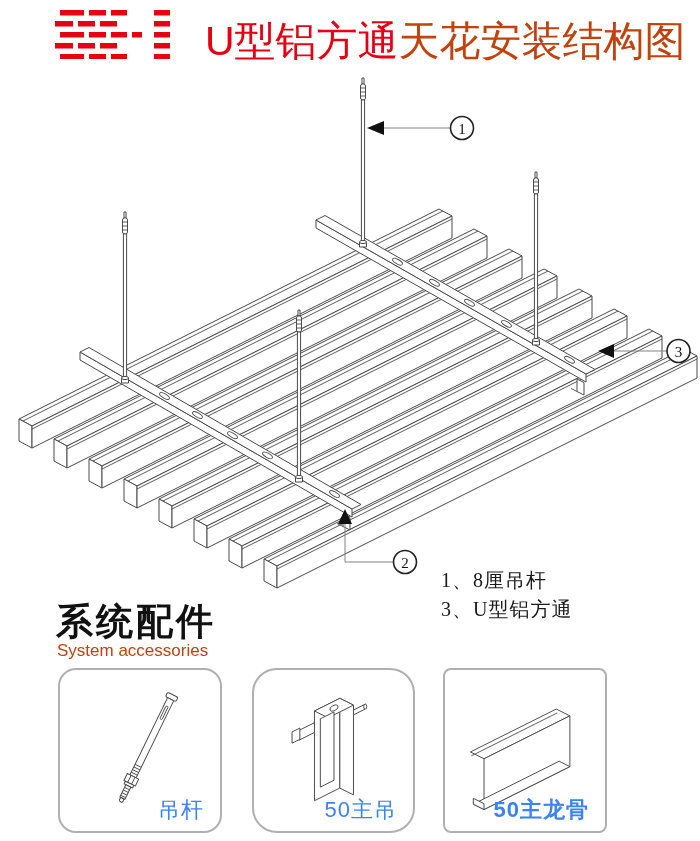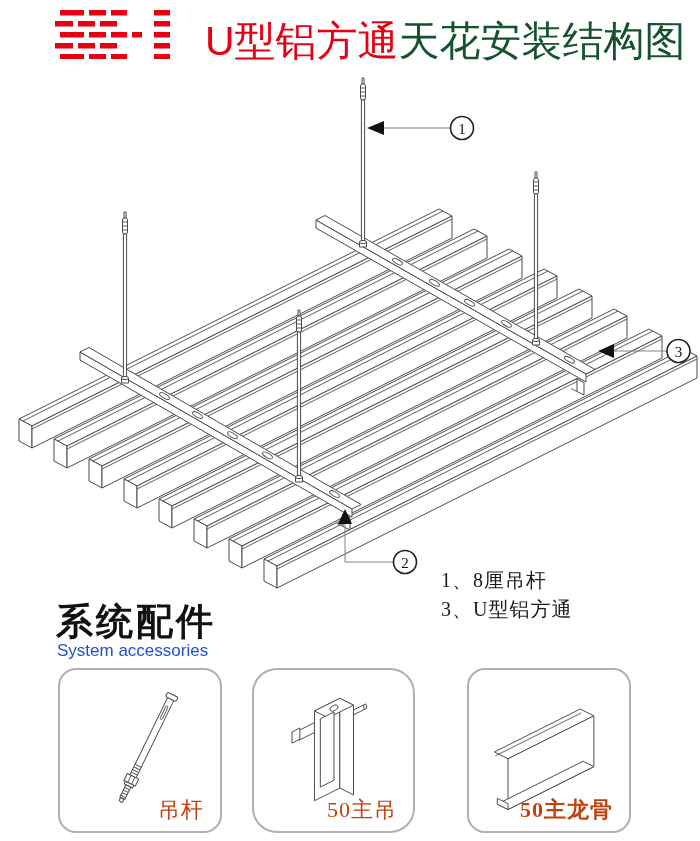--- a/index.html
+++ b/index.html
@@ -7,21 +7,21 @@
         font-family:"Liberation Sans",sans-serif;color:#1a1a1a;}
 
   
   #logo{position:absolute;left:55px;top:10px;}
   #brand-name{position:absolute;left:52px;top:60px;font-size:23px;letter-spacing:3px;
               color:#222;font-family:"DejaVu Serif","Liberation Serif",serif;}
   #brand-name sup{font-size:12px;letter-spacing:0;}
   #main-title{position:absolute;left:205px;top:14px;white-space:nowrap;}
   #main-title .t-red{font-size:41px;font-weight:400;color:#e60012;
                      font-family:"Liberation Sans",sans-serif;}
-  #main-title .t-black{font-size:41px;font-weight:400;color:#14532d;
+  #main-title .t-black{font-size:41px;font-weight:400;color:#c2410c;
                      font-family:"Liberation Serif","DejaVu Serif",serif;}
 
   
   #diagram{position:absolute;left:0;top:0;width:700px;height:841px;}
   .face{fill:#fff;stroke:#4a4a4a;stroke-width:1;stroke-linejoin:round;}
   .thin{stroke:#4a4a4a;stroke-width:.9;fill:none;}
   .slot{fill:#fff;stroke:#4a4a4a;stroke-width:.9;}
   .leader{stroke:#828282;stroke-width:1;fill:none;}
   .arrowhead{fill:#111;}
   .callout-circle{fill:#fff;stroke:#222;stroke-width:1.6;}
@@ -29,29 +29,29 @@
                text-anchor:middle;fill:#111;}
 
   
   #legend{position:absolute;left:441px;top:566px;font-size:20px;line-height:29px;
           letter-spacing:1px;color:#1a1a1a;
           font-family:"Liberation Serif","DejaVu Serif",serif;}
 
   
   #acc-heading-cn{position:absolute;left:56px;top:597px;font-size:37px;font-weight:700;
                   letter-spacing:3px;color:#111;}
-  #acc-heading-en{position:absolute;left:57px;top:641px;font-size:17px;color:#1d4ed8;}
+  #acc-heading-en{position:absolute;left:57px;top:641px;font-size:17px;color:#c2410c;}
   .acc-box{position:absolute;top:668px;height:165px;border:2px solid #b0b0b0;
            border-radius:18px;background:#fff;box-sizing:border-box;}
   #acc-box-0{left:58px;width:164px;}
   #acc-box-1{left:252px;width:163px;border-radius:25px;}
-  #acc-box-2{left:467px;width:164px;}
+  #acc-box-2{left:443px;width:164px;border-radius:8px;}
   .acc-box svg{position:absolute;left:0;top:0;width:100%;height:100%;}
-  .acc-label{position:absolute;right:16px;bottom:6px;font-size:22px;color:#c2410c;
-             letter-spacing:1px;font-family:Liberation Serif, serif;}
+  .acc-label{position:absolute;right:16px;bottom:6px;font-size:22px;color:#3b82f6;
+             letter-spacing:1px;font-family:Liberation Sans, sans-serif;}
   .acc-label.bold{font-weight:700;}
 </style>
 </head>
 <body>
 
 <div id="page">
 
   <svg id="logo" width="115" height="49" viewBox="0 0 115 49">
       <rect x="5" y="0" width="24" height="5.5" fill="#e60012"></rect>
       <rect x="34" y="0" width="17" height="5.5" fill="#e60012"></rect>

